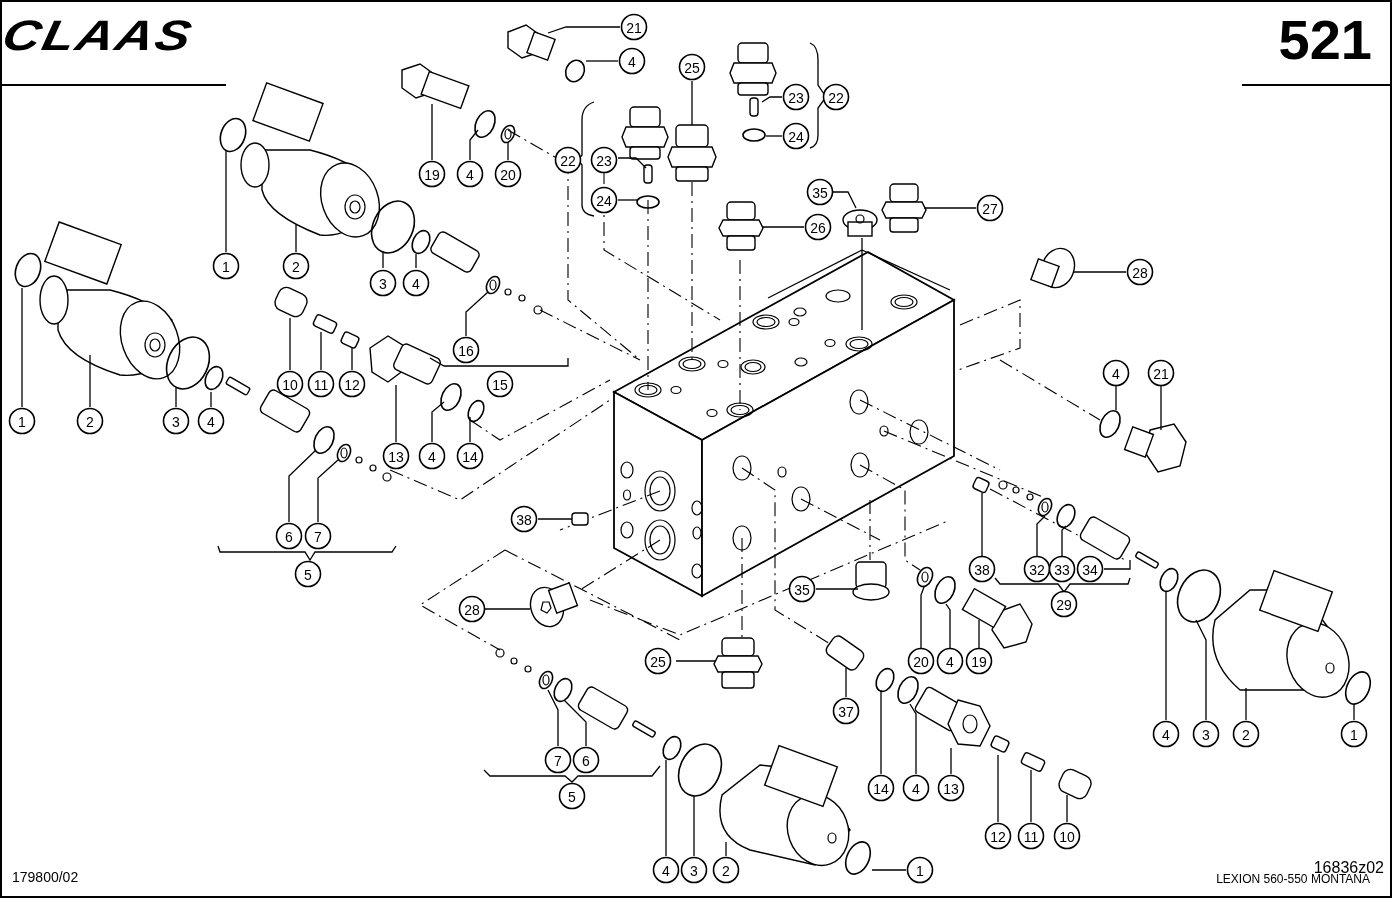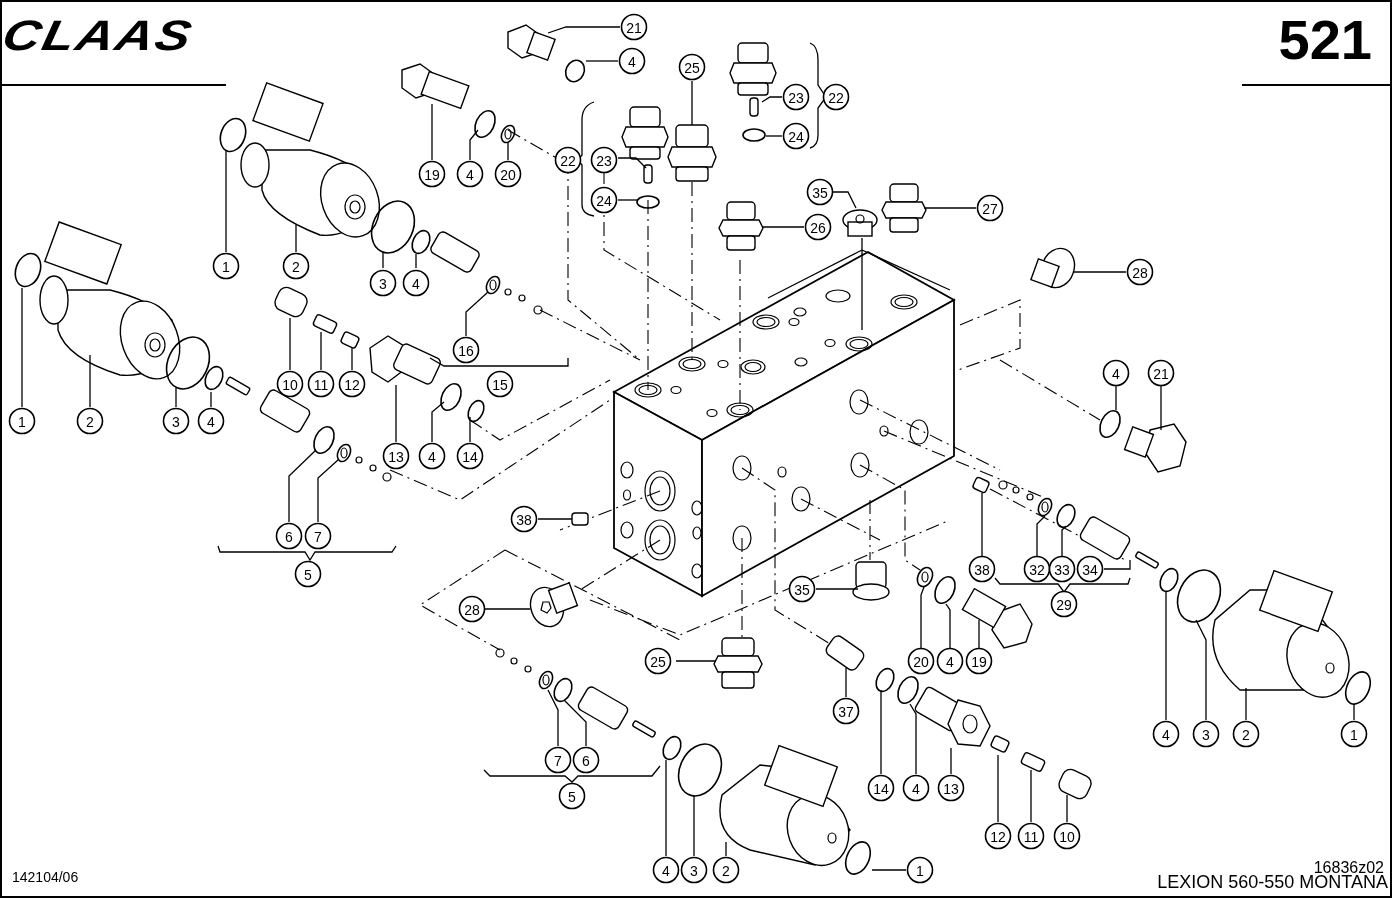--- a/index.html
+++ b/index.html
@@ -4,21 +4,21 @@
 <style>
   html, body { margin: 0; padding: 0; background: #ffffff; }
   body { width: 1394px; height: 900px; overflow: hidden; position: relative; font-family: "Liberation Sans", sans-serif; }
   #sheet { position: absolute; left: 0; top: 0; width: 1392px; height: 898px; border: 1px solid #000; box-sizing: border-box; border-width: 2px 2px 2px 2px; }
   .logo { position: absolute; left: 8px; top: 14px; font-family: "Liberation Sans", sans-serif; font-weight: 900; font-style: italic; font-size: 52px; letter-spacing: 2px; color: #000; transform: skewX(-12deg) scaleY(0.82); transform-origin: left top; line-height: 1; }
   .logo-rule { position: absolute; left: 2px; top: 84px; width: 224px; height: 2px; background: #000; }
   .pagenum { position: absolute; right: 22px; top: 12px; font-family: "Liberation Sans", sans-serif; font-weight: 700; font-size: 56px; line-height: 1; color: #000; }
   .pagenum-rule { position: absolute; left: 1242px; top: 84px; width: 150px; height: 2px; background: #000; }
   .doc-code { position: absolute; left: 12px; top: 869px; font-size: 14px; color: #000; }
   .drawing-id { position: absolute; right: 10px; top: 848px; font-size: 16px; color: #000; margin-top: 11px; }
-  .model { position: absolute; right: 6px; top: 872px; font-size: 18px; color: #000; }
+  .model { position: absolute; right: 24px; top: 872px; font-size: 12px; color: #000; }
   svg#diagram { position: absolute; left: 0; top: 0; }
   .callout circle { fill: #fff; stroke: #000; stroke-width: 1.6; }
   .callout text { font-family: "Liberation Sans", sans-serif; font-size: 14px; text-anchor: middle; dominant-baseline: central; fill: #000; }
   .part { fill: #fff; stroke: #000; stroke-width: 1.4; }
   .thin { fill: none; stroke: #000; stroke-width: 1.2; }
   .leader { fill: none; stroke: #000; stroke-width: 1.3; }
   .dash { fill: none; stroke: #000; stroke-width: 1.1; stroke-dasharray: 14 5 2 5; }
   .ring { fill: none; stroke: #000; stroke-width: 1.6; }
   .block { fill: #fff; stroke: #000; stroke-width: 1.8; }
 </style>
@@ -652,15 +652,15 @@
         <circle cx="726" cy="870" r="12.5"></circle>
         <text x="726" y="871">2</text>
       </g>
       <g class="callout">
         <circle cx="920" cy="870" r="12.5"></circle>
         <text x="920" y="871">1</text>
       </g>
     </g>
 </svg>
 
-<div class="doc-code">142104/06</div>
+<div class="doc-code">179800/02</div>
 <div class="drawing-id">16836z02</div>
 <div class="model">LEXION 560-550 MONTANA</div>
 
 </body></html>

